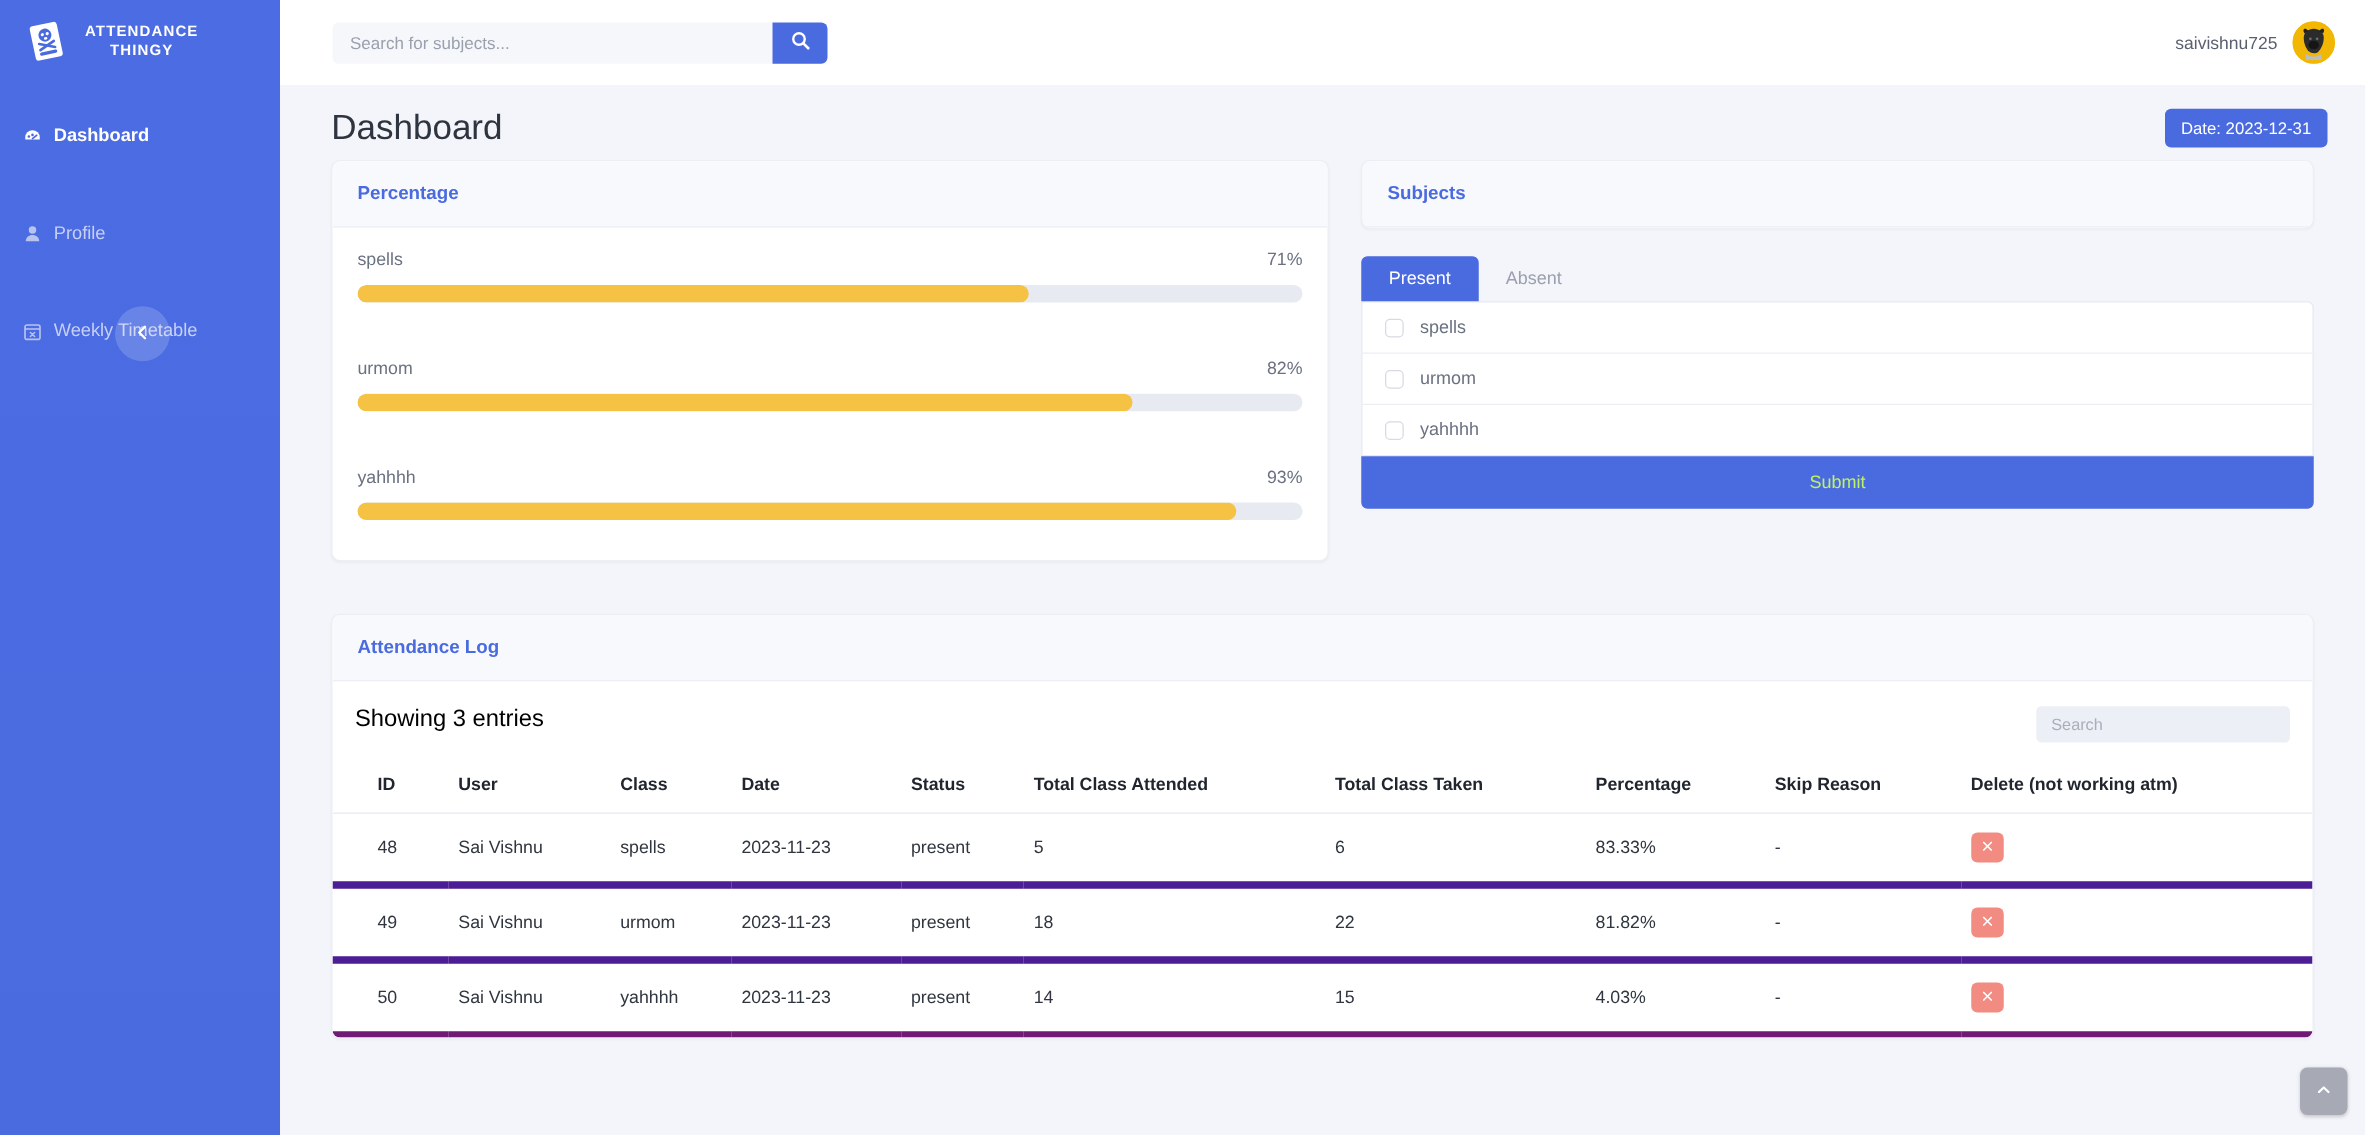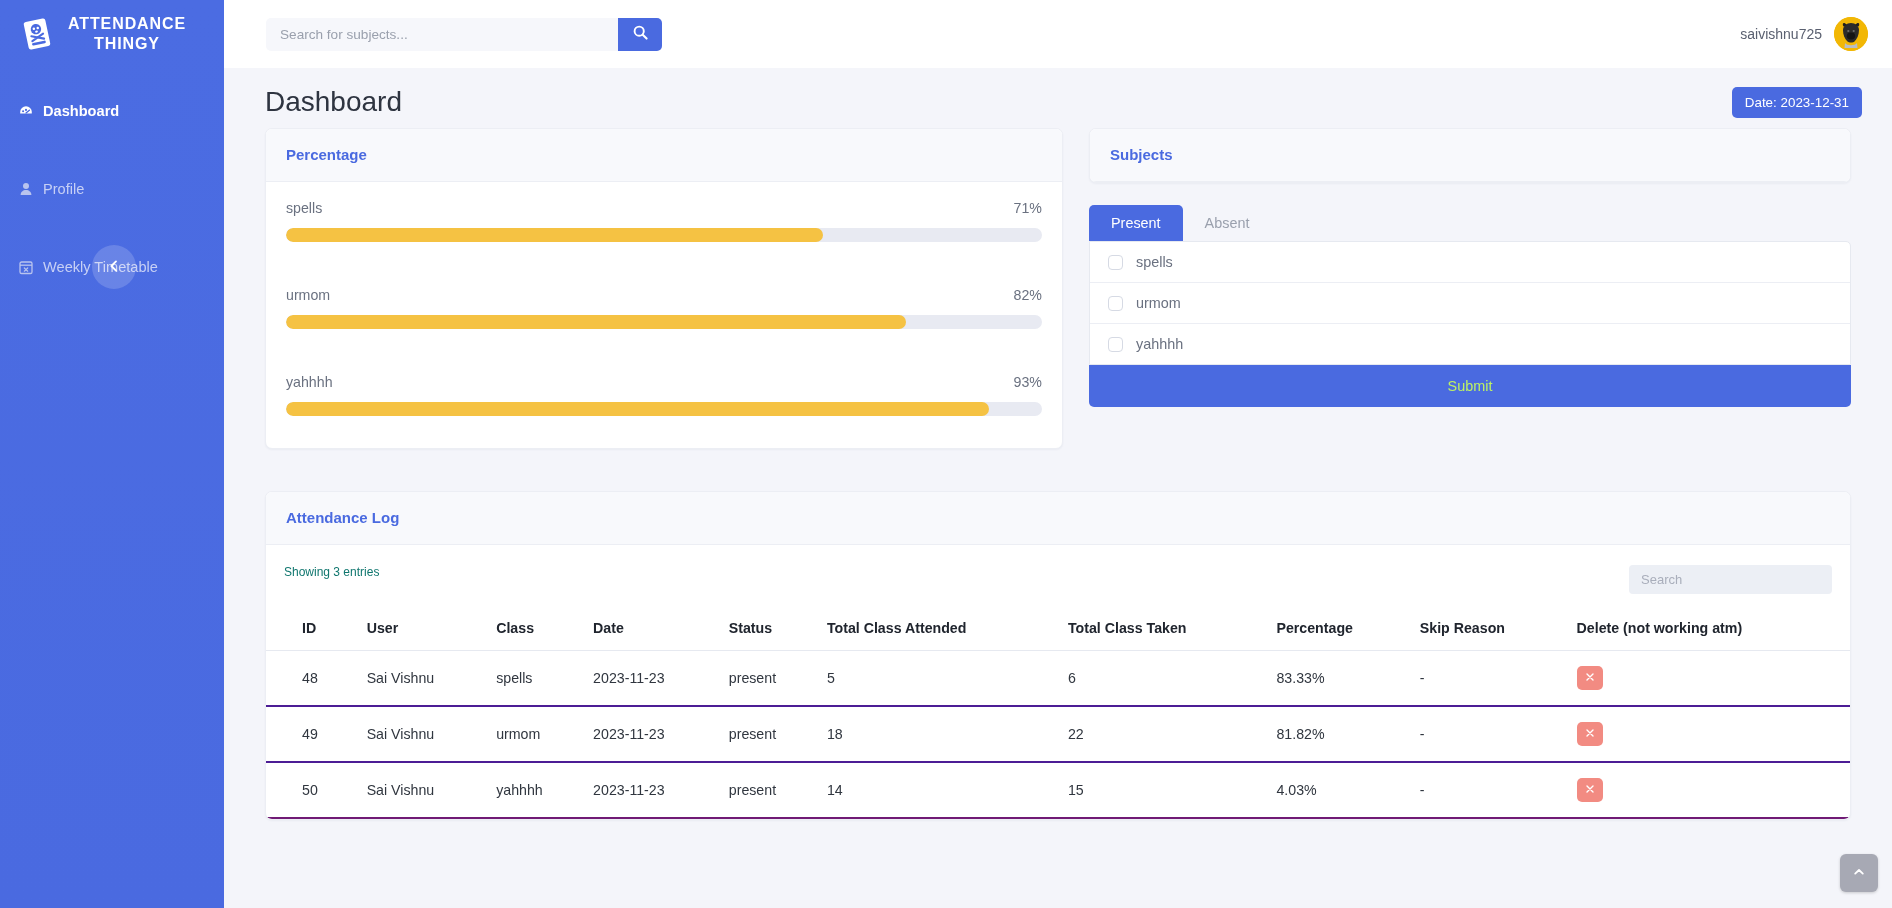--- a/index.html
+++ b/index.html
@@ -21,21 +21,21 @@
     color: #fff;
     position: relative;
   }
   .brand {
     display: flex; align-items: center;
     gap: 12px;
     padding: 14px 16px 16px 18px;
   }
   .brand-icon { width: 38px; height: 38px; flex: 0 0 38px; }
   .brand-title {
-    font-size: 16px; font-weight: bold; letter-spacing: .9px;
+    font-size: 12px; font-weight: bold; letter-spacing: .9px;
     line-height: 1.25; color: #ffffff; text-align: center;
   }
   .nav { margin-top: 22px; }
   .nav-item {
     display: flex; align-items: center; gap: 9px;
     padding: 11px 18px;
     font-size: 14.6px;
     color: #c7d0f5;
     cursor: pointer;
     margin-bottom: 40px;
@@ -171,42 +171,42 @@
     border-radius: 0 0 5px 5px;
     font-family: "Liberation Sans", sans-serif;
   }
 
   
   .log-wrap { padding: 0 11px; margin-top: 42px; }
   .log-top {
     display: flex; align-items: flex-start;
     padding: 20px 18px 4px 18px;
   }
-  .entries { font-size: 12px; color: #0f766e; }
+  .entries { font-size: 19px; color: #000000; }
   .tbl-search {
     margin-left: auto;
     width: 203px; height: 29px;
     background: #eceff5; border: none; outline: none;
     border-radius: 4px; padding: 0 12px;
     font-size: 13px; color: #555;
     font-family: "Liberation Sans", sans-serif;
   }
   .tbl-search::placeholder { color: #a9aebb; }
 
   table { width: 100%; border-collapse: collapse; }
   thead th {
     text-align: left; font-size: 14.2px; color: #20252e;
     font-weight: bold; padding: 22px 8px 14px 8px;
     border-bottom: 1px solid #e6e9f0;
   }
   tbody td {
     font-size: 14.2px; color: #30363f;
-    padding: 15px 8px; border-bottom: 2px solid #4c1d95;
-  }
-  tbody tr:last-child td { border-bottom: 2px solid #701a75; }
+    padding: 15px 8px; border-bottom: 6px solid #4c1d95;
+  }
+  tbody tr:last-child td { border-bottom: 5px solid #701a75; }
   thead th:first-child, tbody td:first-child { padding-left: 36px; }
   .del-btn {
     width: 26px; height: 24px; border: none; cursor: pointer;
     background: #f28b82; border-radius: 5px;
     display: inline-flex; align-items: center; justify-content: center;
   }
   .scroll-top {
     position: absolute; right: 14px; bottom: 16px;
     width: 38px; height: 38px; border-radius: 6px;
     background: #a7a9b4; border: none; cursor: pointer;

